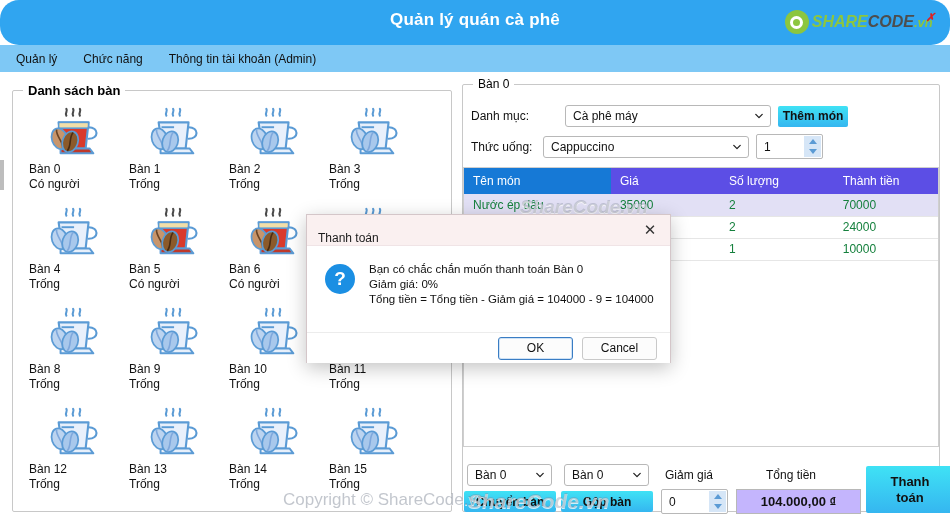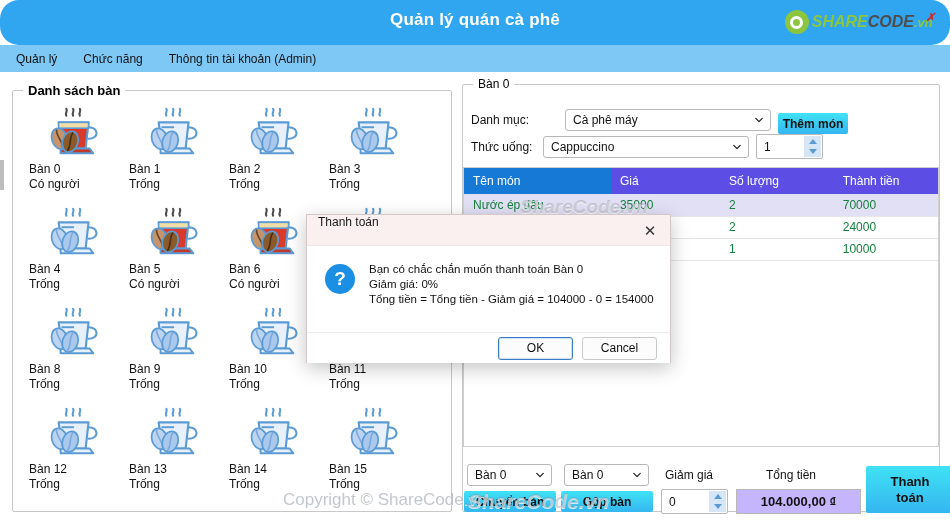--- a/index.html
+++ b/index.html
@@ -169,21 +169,21 @@
 
   
   #dialog {
     position: absolute; left: 306px; top: 214px; width: 365px; height: 149px;
     background: #ffffff;
     border: 1px solid #d4c6c9;
     box-shadow: 0 5px 18px rgba(0,0,0,.24);
   }
   #dialog .dlg-titlebar {
     height: 31px; background: #FAF0F0;
-    display: flex; align-items: flex-start; justify-content: space-between;
+    display: flex; align-items: flex-end; justify-content: space-between;
     padding: 0 0 0 11px;
     border-bottom: 1px solid #f0e4e6;
   }
   #dialog .dlg-title { font-size: 12px; color: #1a1a1a; }
   #dialog .dlg-close {
     width: 40px; height: 31px; display: flex; align-items: center; justify-content: center;
     cursor: pointer; font-size: 15px; color: #333; line-height: 1;
   }
   #dialog .dlg-body {
     position: relative; height: 86px; background: #ffffff;
@@ -548,21 +548,21 @@
     <div class="gb-title">Bàn 0</div>
 
     <div class="form-row" style="left:8px; top:20px;">
       <div class="lbl" style="width:72px;">Danh mục:</div>
       <div class="combo" style="width:206px;margin-left:22px;">
         <span>Cà phê máy</span>
         <svg class="chev" viewBox="0 0 10 10">
           <path d="M1 3 L5 7 L9 3" fill="none" stroke="#222" stroke-width="1.6" stroke-linecap="round" stroke-linejoin="round"></path>
         </svg>
       </div>
-      <div class="btn-cyan" style="width:70px;height:21px;margin-left:7px;margin-top:8px;">Thêm món</div>
+      <div class="btn-cyan" style="width:70px;height:21px;margin-left:7px;">Thêm món</div>
     </div>
 
     <div class="form-row" style="left:8px; top:49px;">
       <div class="lbl" style="width:72px;">Thức uống:</div>
       <div class="combo" style="width:206px;">
         <span>Cappuccino</span>
         <svg class="chev" viewBox="0 0 10 10">
           <path d="M1 3 L5 7 L9 3" fill="none" stroke="#222" stroke-width="1.6" stroke-linecap="round" stroke-linejoin="round"></path>
         </svg>
       </div>
@@ -661,21 +661,21 @@
   <div id="dialog">
     <div class="dlg-titlebar">
       <div class="dlg-title">Thanh toán</div>
       <div class="dlg-close">✕</div>
     </div>
     <div class="dlg-body">
       <div class="q-icon">?</div>
       <div class="dlg-text">
         <div>Bạn có chắc chắn muốn thanh toán Bàn 0</div>
         <div>Giảm giá: 0%</div>
-        <div>Tổng tiền = Tổng tiền - Giảm giá = 104000 - 0 = 154000</div>
+        <div>Tổng tiền = Tổng tiền - Giảm giá = 104000 - 9 = 104000</div>
       </div>
     </div>
     <div class="dlg-footer">
       <div class="dlg-btn primary">OK</div>
       <div class="dlg-btn">Cancel</div>
     </div>
   </div>
 
 </div>
 

